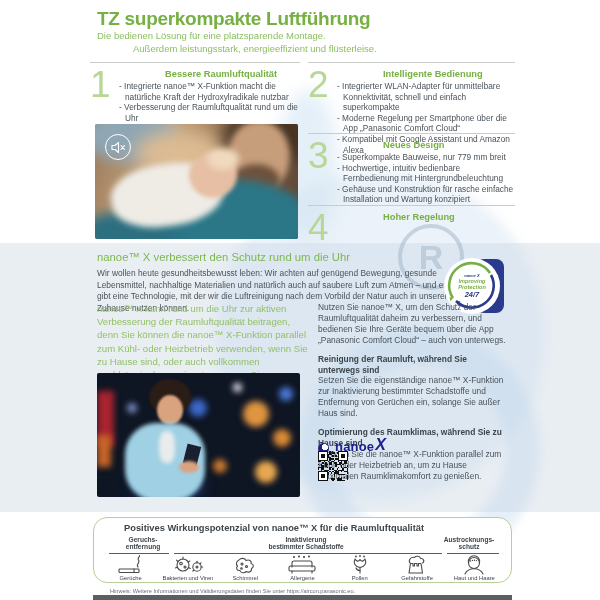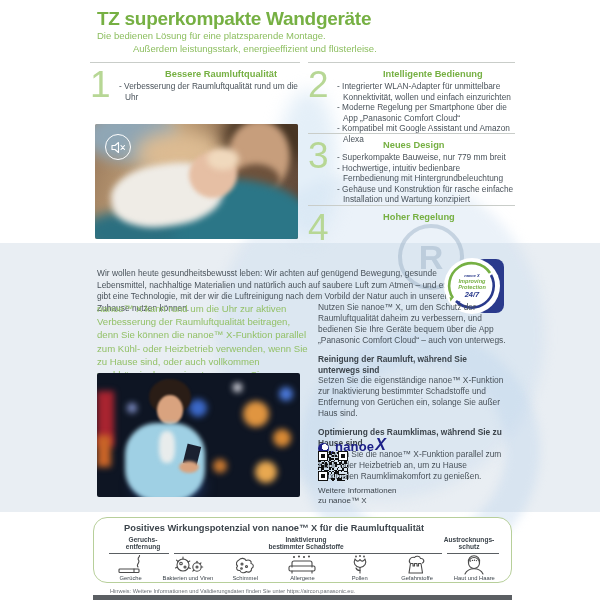--- a/index.html
+++ b/index.html
@@ -105,40 +105,41 @@
 <body>
 
 <div class="page">
 
   <div class="band"></div>
   <div class="wm-swirl1"></div>
   <div class="wm-swirl2"></div>
   <div class="wm-drop"></div>
   <div class="wm-r">R</div>
 
-  <div class="title">TZ superkompakte Wandgeräte</div>
+  <div class="title">TZ superkompakte Luftführung</div>
   <div class="subtitle" style="top:30px;">Die bedienen Lösung für eine platzsparende Montage.</div>
   <div class="subtitle" style="top:43px;margin-left:36px;">Außerdem leistungsstark, energieeffizient und flüsterleise.</div>
 
   <div class="feature" style="left:90px;top:62px;width:210px;">
     <div class="fnum">1</div>
     <div class="fbody">
       <div class="fhead">Bessere Raumluftqualität</div>
       <ul class="fbullets">
+        <li>Integrierte nanoe™ X-Funktion macht die natürliche Kraft der Hydroxylradikale nutzbar</li>
         <li>Verbesserung der Raumluftqualität rund um die Uhr</li>
       </ul>
     </div>
   </div>
 
   <div class="feature" style="left:308px;top:62px;width:207px;">
     <div class="fnum">2</div>
     <div class="fbody">
       <div class="fhead">Intelligente Bedienung</div>
       <ul class="fbullets">
-        <li>Integrierter WLAN-Adapter für unmittelbare Konnektivität, wollen und einfach einzurichten</li>
+        <li>Integrierter WLAN-Adapter für unmittelbare Konnektivität, schnell und einfach superkompakte</li>
         <li>Moderne Regelung per Smartphone über die App „Panasonic Comfort Cloud“</li>
         <li>Kompatibel mit Google Assistant und Amazon Alexa</li>
       </ul>
     </div>
   </div>
 
   <div class="feature" style="left:308px;top:133px;width:207px;">
     <div class="fnum">3</div>
     <div class="fbody">
       <div class="fhead">Neues Design</div>
@@ -169,20 +170,21 @@
     <div class="p1-bhead"></div>
     <div class="p1-bhair"></div>
     <div class="mute">
       <svg width="15" height="13" viewBox="0 0 15 13">
         <path d="M1 4.5 H4 L7.5 1.5 V11.5 L4 8.5 H1 Z" fill="none" stroke="#fff" stroke-width="1.1" stroke-linejoin="round"></path>
         <path d="M10 4.5 L13.5 8.5 M13.5 4.5 L10 8.5" stroke="#fff" stroke-width="1.1" stroke-linecap="round"></path>
       </svg>
     </div>
   </div>
 
+  <div class="nheading">nanoe™ X verbessert den Schutz rund um die Uhr</div>
   <div class="nintro">Wir wollen heute gesundheitsbewusst leben: Wir achten auf genügend Bewegung, gesunde Lebensmittel, nachhaltige Materialien und natürlich auch auf saubere Luft zum Atmen – und es gibt eine Technologie, mit der wir die Luftreinigung nach dem Vorbild der Natur auch in unserem Zuhause nutzen können.</div>
 
   <div class="badge">
     <div class="badge-sq"></div>
     <div class="badge-c">
       <div class="badge-brand">nanoe X</div>
       <div class="badge-l1">Improving</div>
       <div class="badge-l1">Protection</div>
       <div class="badge-l3">24/7</div>
     </div>
@@ -367,24 +369,20 @@
         <rect x="16" y="19" width="1" height="1" fill="#111"></rect>
         <rect x="20" y="19" width="1" height="1" fill="#111"></rect>
         <rect x="10" y="20" width="1" height="1" fill="#111"></rect>
         <rect x="13" y="20" width="1" height="1" fill="#111"></rect>
         <rect x="14" y="20" width="1" height="1" fill="#111"></rect>
         <rect x="15" y="20" width="1" height="1" fill="#111"></rect>
         <rect x="16" y="20" width="1" height="1" fill="#111"></rect>
         <rect x="17" y="20" width="1" height="1" fill="#111"></rect>
         <rect x="18" y="20" width="1" height="1" fill="#111"></rect>
       </svg></div>
-  <div class="qr-caption">
-    <div>Weitere Informationen</div>
-    <div>zu nanoe™ X</div>
-  </div>
 
   <div class="bbox">
     <div class="btitle">Positives Wirkungspotenzial von nanoe™ X für die Raumluftqualität</div>
 
     <div class="ghead" style="left:4px;width:90px;">
       <div>Geruchs-</div>
         <div>entfernung</div>
     </div>
     <div class="ghead" style="left:132px;width:160px;">
       <div>Inaktivierung</div>

